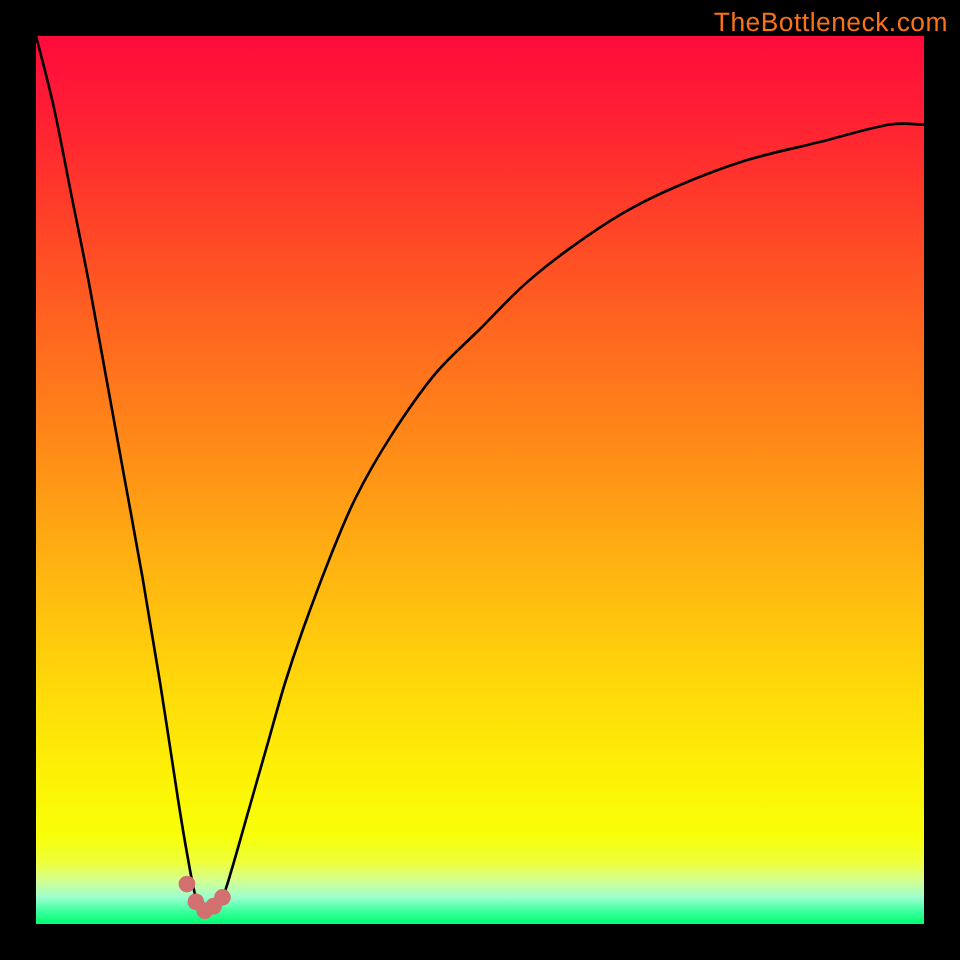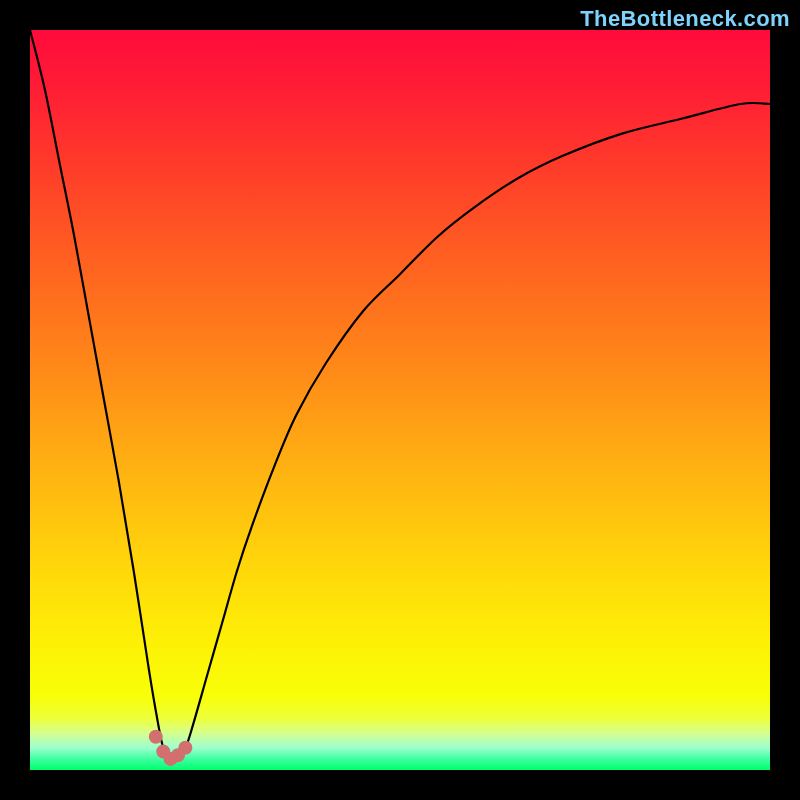--- a/index.html
+++ b/index.html
@@ -39,23 +39,23 @@
       #d6ff8e 95%,
       #9dffcf 97%,
       #3fffa1 98.5%,
       #00ff6e 100%
     );
   }
   .watermark {
     position: absolute;
     top: 6px;
     right: 10px;
-    color: #7dd3fc;
+    color: #f97316;
     font-size: 22px;
-    font-weight: 700;
+    font-weight: 400;
     letter-spacing: 0.4px;
     font-family: Arial, Helvetica, sans-serif;
   }
   svg.curve {
     position: absolute;
     left: 0;
     top: 0;
     width: 740px;
     height: 740px;
   }

